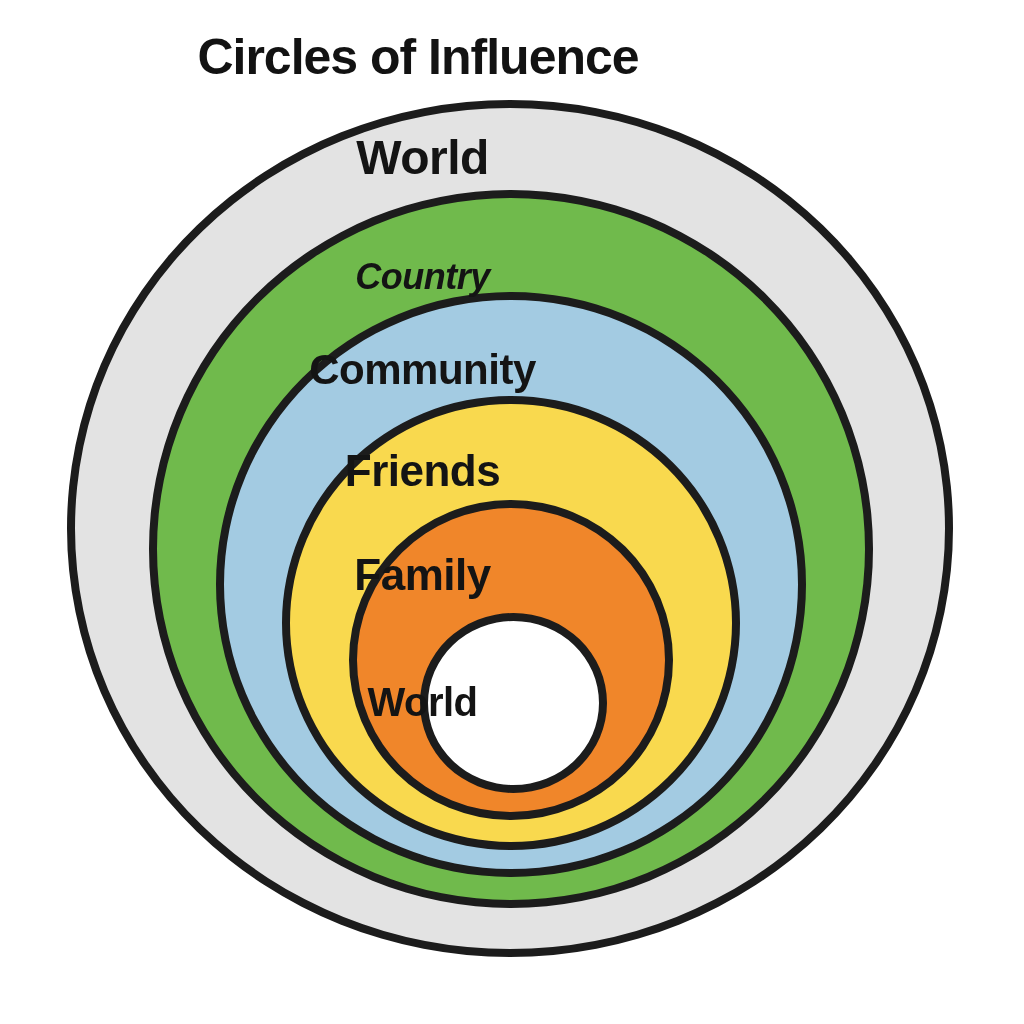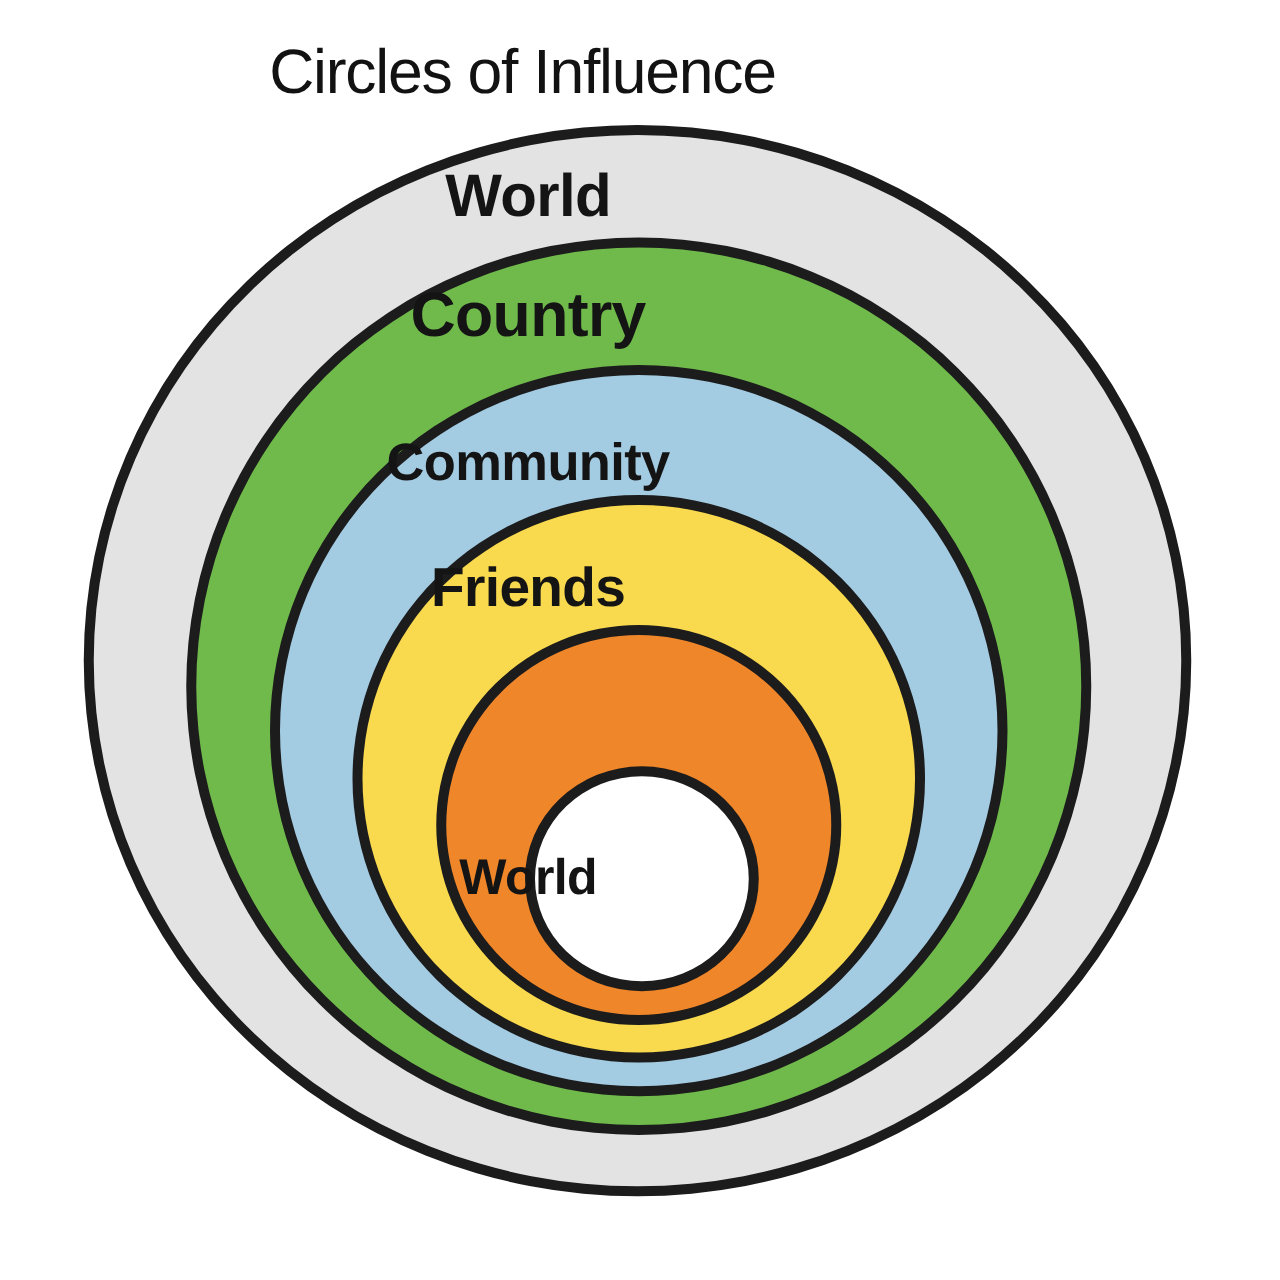--- a/index.html
+++ b/index.html
@@ -16,21 +16,21 @@
     overflow: hidden;
   }
   .title {
     position: absolute;
     top: 28px;
     left: 0;
     width: 836px;
     margin: 0;
     text-align: center;
     font-size: 50px;
-    font-weight: 400;
+    font-weight: 700;
     letter-spacing: -1px;
     color: #121212;
   }
   .circle {
     position: absolute;
     border: 8px solid #1c1c1c;
     border-radius: 50%;
     box-sizing: border-box;
   }
   .world     { left: 67px;  top: 100px; width: 886px; height: 857px; background: #e3e3e3; }
@@ -45,21 +45,21 @@
     left: 0;
     width: 845px;
     text-align: center;
     font-weight: 800;
     color: #141414;
     line-height: 1;
     letter-spacing: -0.5px;
     pointer-events: none;
   }
   .label-world     { top: 134px; font-size: 48px; }
-  .label-country   { top: 227px; font-size: 50px; }
+  .label-country   { top: 259px; font-size: 36px; font-style: italic; }
   .label-community { top: 349px; font-size: 42px; }
   .label-friends   { top: 449px; font-size: 44px; }
   .label-family    { top: 553px; font-size: 44px; }
   .label-self      { top: 682px; font-size: 40px; }
 </style>
 </head>
 <body>
 
 <div class="canvas">
 
@@ -69,15 +69,16 @@
   <div class="circle country"></div>
   <div class="circle community"></div>
   <div class="circle friends"></div>
   <div class="circle family"></div>
   <div class="circle self"></div>
 
   <div class="ring-label label-world">World</div>
   <div class="ring-label label-country">Country</div>
   <div class="ring-label label-community">Community</div>
   <div class="ring-label label-friends">Friends</div>
+  <div class="ring-label label-family">Family</div>
   <div class="ring-label label-self">World</div>
 
 </div>
 
 </body></html>

